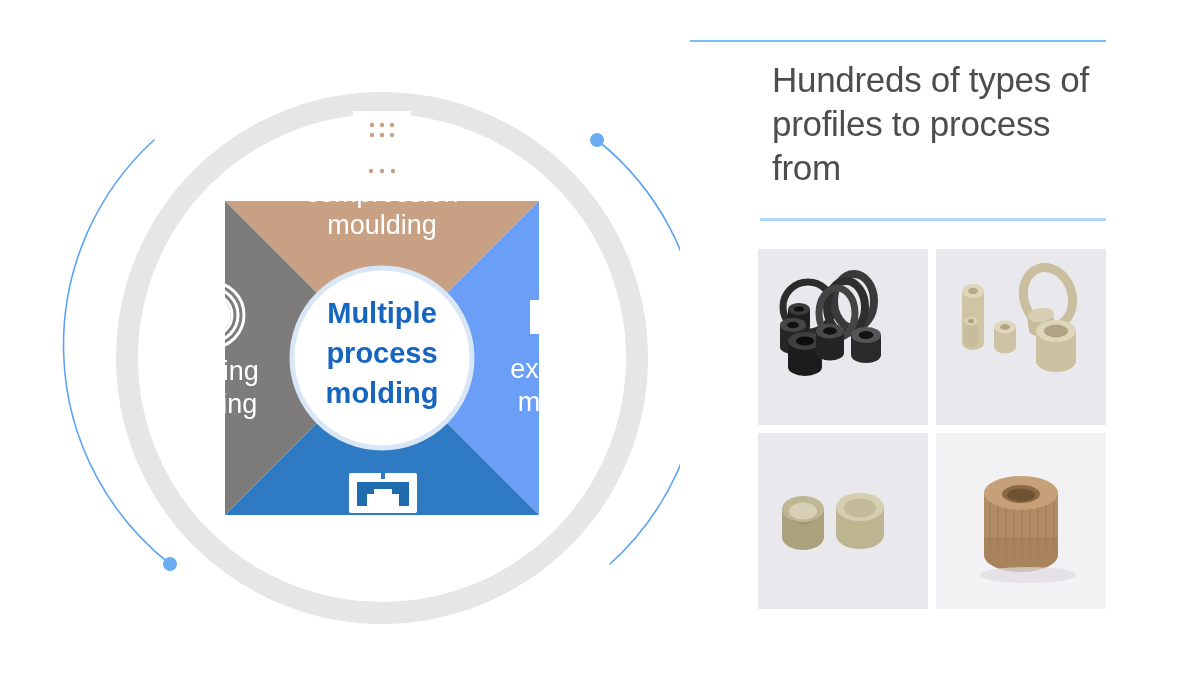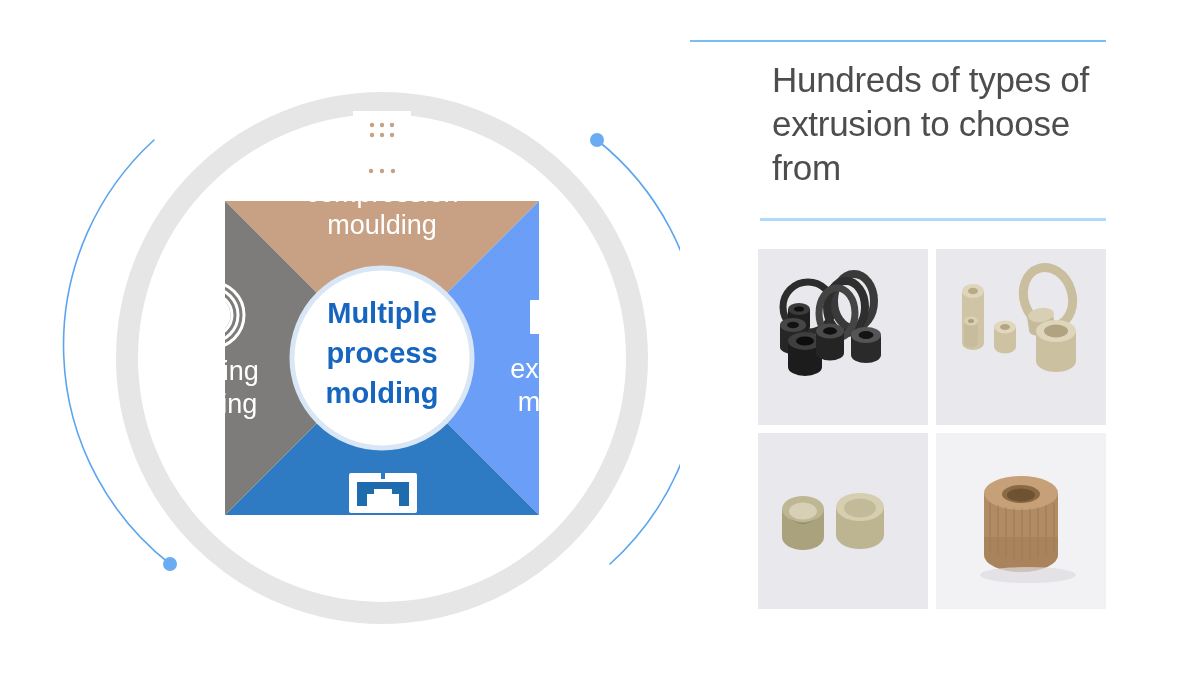--- a/index.html
+++ b/index.html
@@ -179,21 +179,21 @@
   </svg>
 
   <div class="deco-dot" id="dot-top-right"></div>
   <div class="deco-dot" id="dot-bottom-left"></div>
 </div>
 
 <div id="right-panel">
 
   <div id="rule-top"></div>
 
-  <div id="headline">Hundreds of types of extrusion to choose from</div>
+  <div id="headline">Hundreds of types of profiles to process from</div>
 
   <div id="rule-bottom"></div>
 
   <div id="gallery">
 
     <div class="photo">
       <svg viewBox="0 0 170 176">
         <rect width="170" height="176" fill="#E9E8EC"></rect>
         <g fill="none" stroke="#2C2C2C" stroke-width="7">
           <ellipse cx="50" cy="58" rx="25" ry="25"></ellipse>

